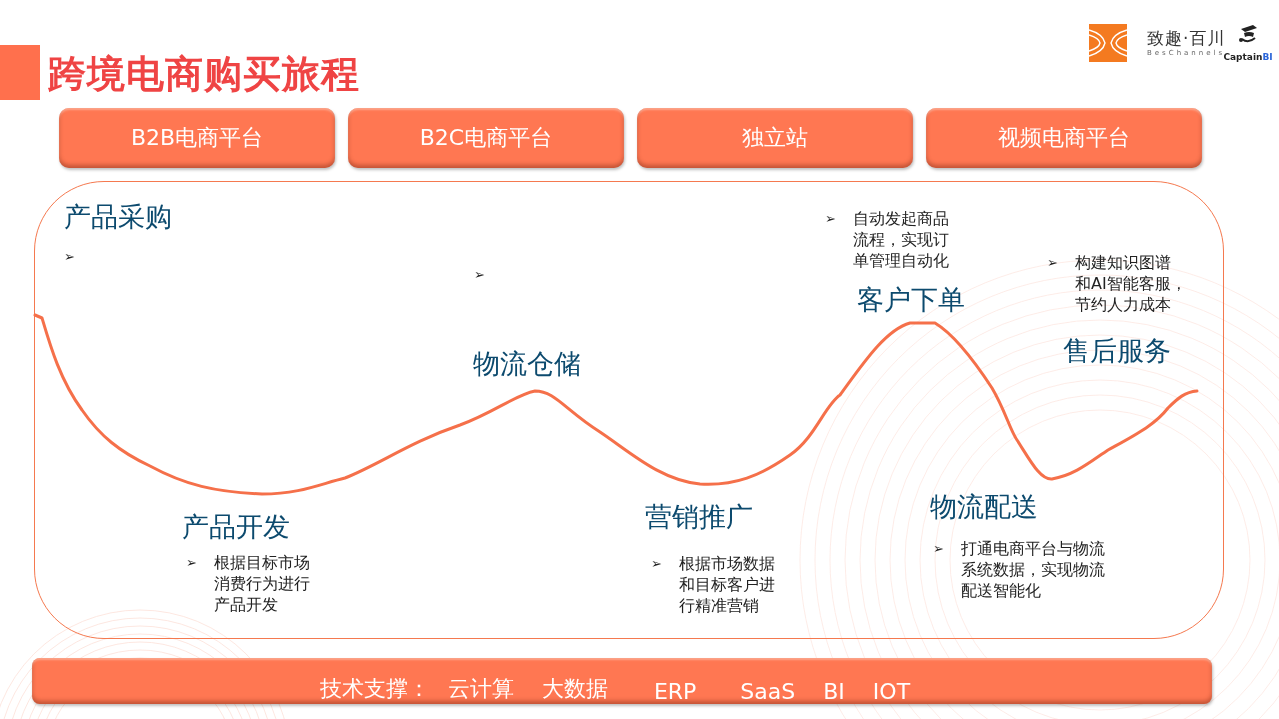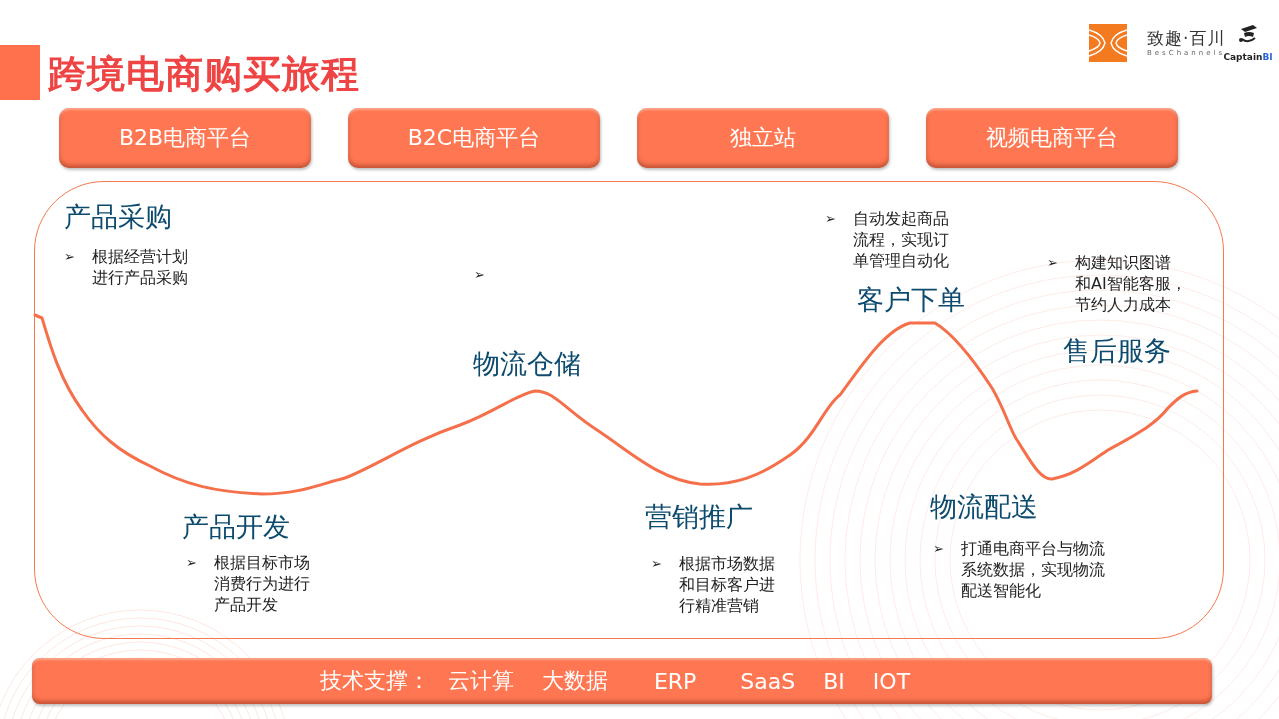--- a/index.html
+++ b/index.html
@@ -18,21 +18,21 @@
   .logo { position: absolute; left: 1089px; top: 24px; display: flex; align-items: center; gap: 14px; }
   .logo-mark { width: 38px; height: 38px; }
   .logo-text { margin-left: 6px; display: flex; flex-direction: column; }
   .logo-cn { font-size: 17px; color: #333; letter-spacing: 1px; line-height: 20px; }
   .logo-en { font-size: 7px; color: #666; letter-spacing: 3px; line-height: 10px; }
   .captain { position: absolute; left: 1222px; top: 22px; width: 52px; text-align: center; }
   .captain-text { font-size: 9px; font-weight: bold; color: #222; }
   .captain-text .bi { color: #2b66d9; }
 
   .platform-btn {
-    position: absolute; top: 108px; width: 252px; height: 60px;
+    position: absolute; top: 108px; width: 276px; height: 60px;
     background: #ff7752; border-radius: 10px;
     box-shadow: inset 0 -3px 4px rgba(120,40,20,0.45), inset 0 2px 2px rgba(255,200,180,0.6), 1px 2px 3px rgba(0,0,0,0.25);
     color: #fff; font-size: 22px; display: flex; align-items: center; justify-content: center;
     cursor: pointer;
   }
   .journey-box {
     position: absolute; left: 34px; top: 181px; width: 1190px; height: 458px;
     border: 1.5px solid #f5794f; border-radius: 70px; box-sizing: border-box;
   }
   .curve { position: absolute; left: 0; top: 0; width: 1279px; height: 719px; pointer-events: none; }
@@ -42,21 +42,21 @@
     position: absolute; font-size: 16px; color: #222; line-height: 21px;
     display: flex;
   }
   .stage-desc .arrow { width: 28px; flex: none; font-size: 13px; line-height: 21px; }
   .stage-desc .lines { display: flex; flex-direction: column; }
 
   .tech-bar {
     position: absolute; left: 32px; top: 658px; width: 1180px; height: 46px;
     background: #ff7752; border-radius: 8px;
     box-shadow: inset 0 -3px 4px rgba(120,40,20,0.45), inset 0 2px 2px rgba(255,200,180,0.6), 1px 2px 3px rgba(0,0,0,0.25);
-    display: flex; align-items: center; justify-content: center;
+    display: flex; align-items: flex-end; justify-content: center;
     color: #fff; font-size: 22px;
   }
   .tech-bar .lbl { margin-right: 4px; }
   .tech-bar .item { margin: 0 14px; }
 </style>
 </head>
 <body>
 
 <svg class="deco-arcs" viewBox="0 0 1279 719">
   <g fill="none" stroke="#fbd9cf" stroke-width="0.8" opacity="0.8">
@@ -133,24 +133,20 @@
        C300 494 320 484 345 478 C380 464 410 442 460 425 C495 412 515 395 535 391
        C555 391 565 410 600 432 C630 452 660 480 700 484 C735 486 760 476 790 455
        C815 438 825 405 840 395 C862 365 885 330 910 323 L935 323
        C955 335 975 362 992 388 C1005 410 1010 430 1017 440 C1030 460 1040 480 1052 479
        C1075 475 1090 462 1108 450 C1135 435 1155 425 1168 408 C1178 398 1185 392 1197 391"></path>
 </svg>
 
 <div class="stage-title" style="left:64px; top:202px;">产品采购</div>
 <div class="stage-desc" style="left:64px; top:246px;">
   <span class="arrow">➢</span>
-  <span class="lines">
-      <span>根据经营计划</span>
-      <span>进行产品采购</span>
-    </span>
 </div>
 
 <div class="stage-title" style="left:182px; top:512px;">产品开发</div>
 <div class="stage-desc" style="left:186px; top:552px;">
   <span class="arrow">➢</span>
   <span class="lines">
       <span>根据目标市场</span>
       <span>消费行为进行</span>
       <span>产品开发</span>
     </span>

